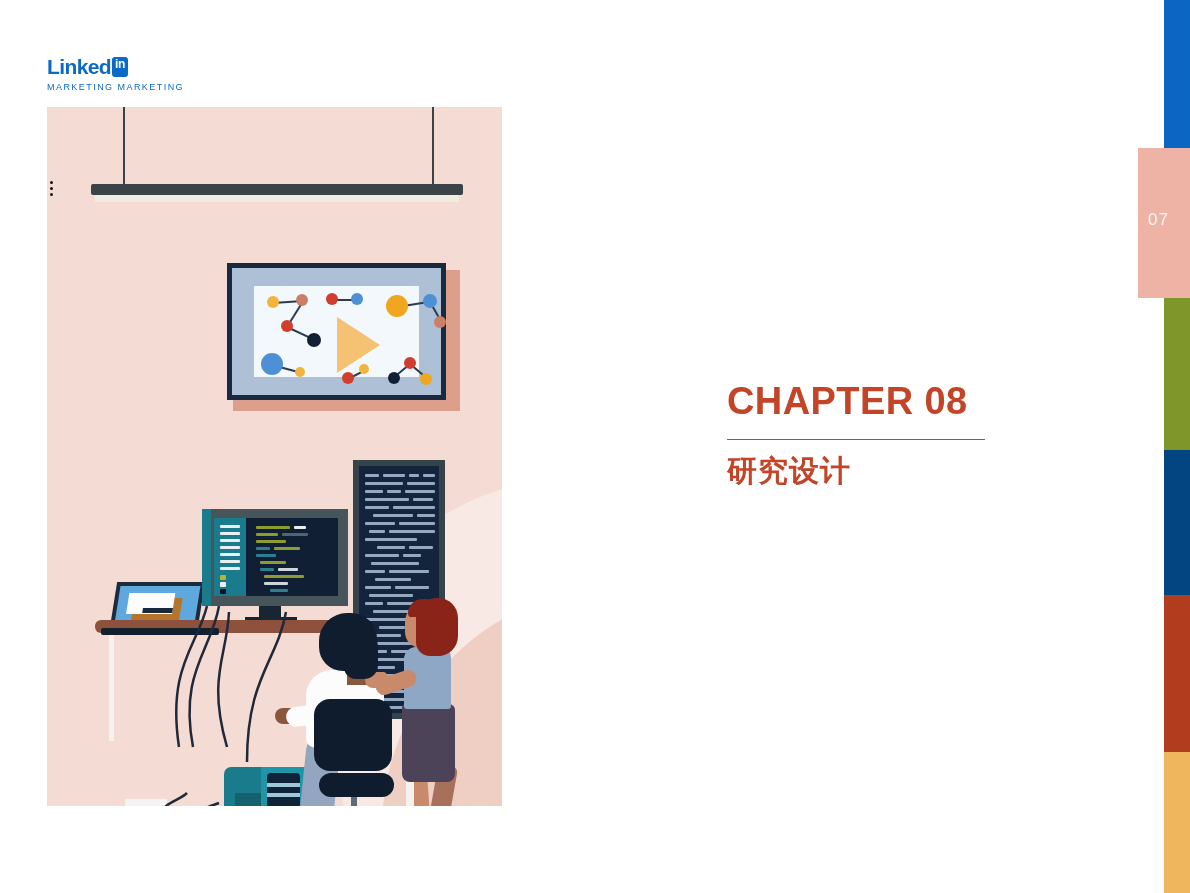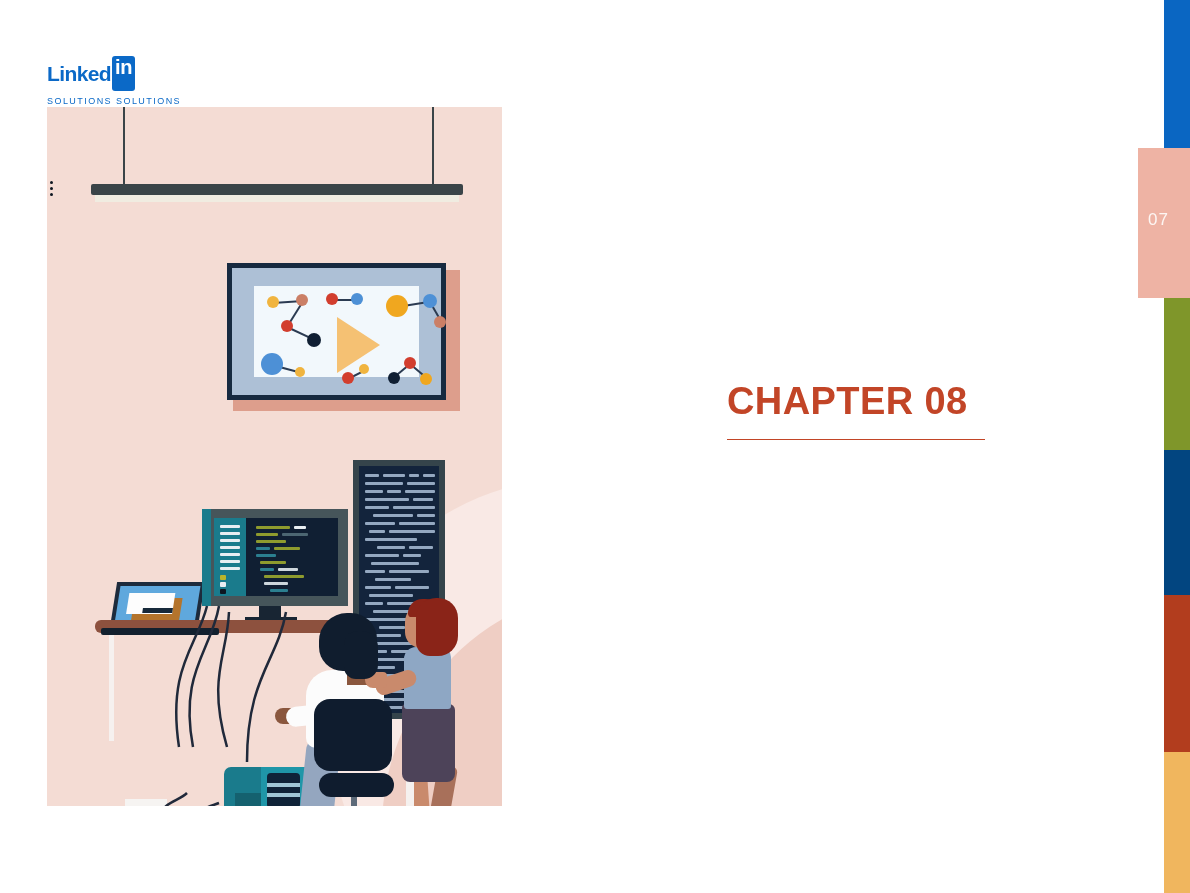--- a/index.html
+++ b/index.html
@@ -7,21 +7,21 @@
     width:1190px;height:893px;
     background:#ffffff;
     font-family:"Liberation Sans", sans-serif;
     overflow:hidden;position:relative;
   }
   .slide{position:absolute;inset:0;background:#ffffff;}
 
   
   .logo{position:absolute;left:47px;top:56px;}
   .logo-word{font-size:21px;font-weight:bold;color:#0b69c7;letter-spacing:-0.6px;line-height:1;display:inline-block;vertical-align:middle;}
-  .logo-in{display:inline-block;vertical-align:middle;background:#0b69c7;color:#ffffff;font-size:20px;font-weight:bold;border-radius:3px;padding:1px 3px 14px 3px;margin-left:1px;line-height:1;letter-spacing:-0.5px;}
+  .logo-in{display:inline-block;vertical-align:middle;background:#0b69c7;color:#ffffff;font-size:12px;font-weight:bold;border-radius:3px;padding:1px 3px 7px 3px;margin-left:1px;line-height:1;letter-spacing:-0.5px;}
   .logo-sub{margin-top:5px;font-size:9px;letter-spacing:1.45px;color:#0b69c7;font-weight:500;}
 
   
   .illus{position:absolute;left:47px;top:107px;width:455px;height:699px;background:#f4dcd4;overflow:visible;}
   .illus-clip{position:absolute;inset:0;overflow:hidden;}
   .bigcircle{position:absolute;left:282px;top:372px;width:485px;height:485px;border-radius:50%;background:#f9e9e5;z-index:0;}
   .circle-in{position:absolute;left:335px;top:479px;width:485px;height:485px;border-radius:50%;background:#efcec4;z-index:0;}
 
   
   .lamp-cord{position:absolute;background:#3a4448;width:2px;}
@@ -115,21 +115,21 @@
   .tab{position:absolute;right:0;top:148px;width:52px;height:150px;background:#eeb3a4;z-index:5;}
   .tab-num{position:absolute;left:10px;top:62px;font-size:17px;color:#fdf6f3;letter-spacing:1px;}
 </style>
 </head>
 <body>
 
 <div class="slide">
 
   <div class="logo">
     <span class="logo-word">Linked</span><span class="logo-in">in</span>
-    <div class="logo-sub">SOLUTIONS SOLUTIONS</div>
+    <div class="logo-sub">MARKETING MARKETING</div>
   </div>
 
   <div class="illus">
     <div class="illus-clip">
       <div class="bigcircle"></div>
       <div class="circle-in"></div>
 
       <div class="lamp-cord" style="left:76px;top:0;height:78px;"></div>
       <div class="lamp-cord" style="left:385px;top:0;height:78px;"></div>
       <div class="lamp-glow"></div>
@@ -324,20 +324,21 @@
       <div class="p2-neck"></div>
       <div class="p2-face"></div>
       <div class="p2-hair2"></div>
       <div class="p2-hair"></div>
     </div>
   </div>
 
   <div class="chapter">
     <h1 class="chapter-title">CHAPTER 08</h1>
     <div class="chapter-rule"></div>
+    <h2 class="chapter-sub">研究设计</h2>
   </div>
 
   <div class="rail">
       <div class="rail-seg" style="top: 0px; height: 148px; background: rgb(10, 102, 194);"></div>
       <div class="rail-seg" style="top: 148px; height: 150px; background: rgb(238, 179, 164);"></div>
       <div class="rail-seg" style="top: 298px; height: 152px; background: rgb(127, 150, 42);"></div>
       <div class="rail-seg" style="top: 450px; height: 145px; background: rgb(2, 69, 128);"></div>
       <div class="rail-seg" style="top: 595px; height: 157px; background: rgb(178, 61, 30);"></div>
       <div class="rail-seg" style="top: 752px; height: 141px; background: rgb(240, 182, 94);"></div>
     </div>

